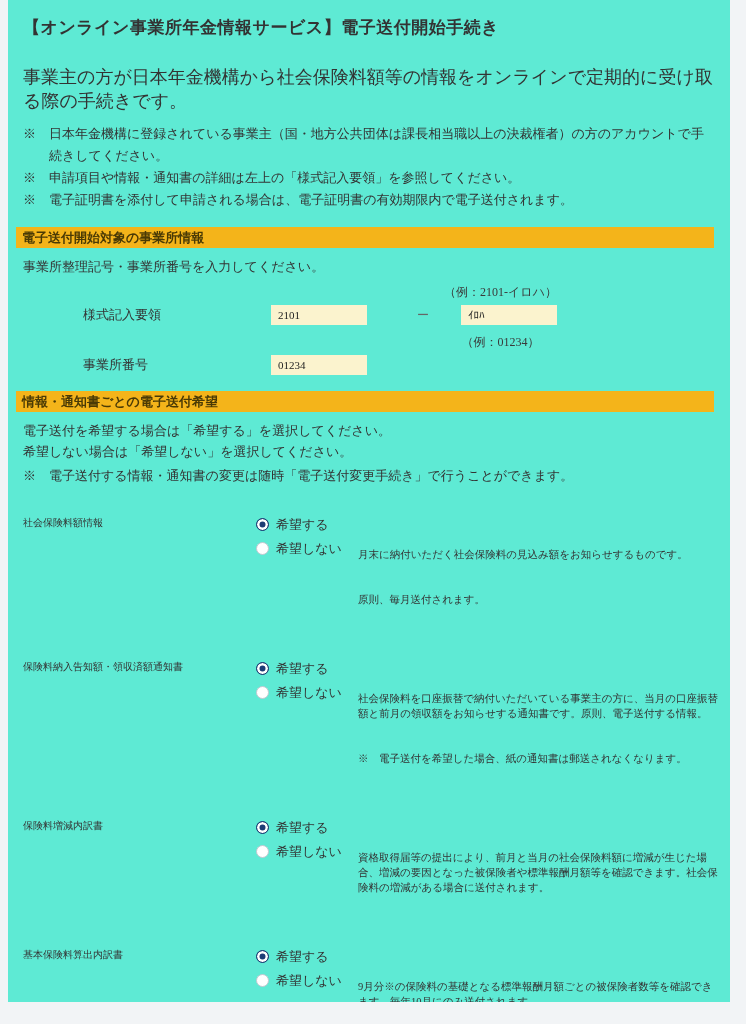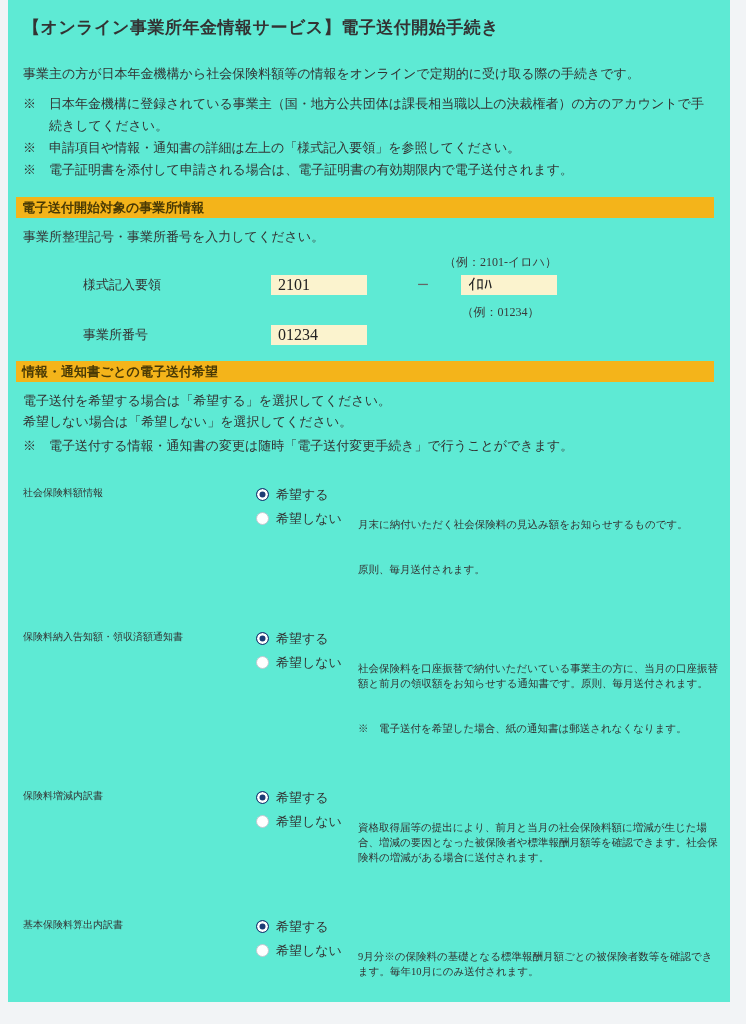--- a/index.html
+++ b/index.html
@@ -9,35 +9,35 @@
     --header_text: #4A3A05;
     --canvas: #F2F4F6;
     --text: #333333;
   }
   * { margin: 0; padding: 0; box-sizing: border-box; }
   body { font-family: "Liberation Serif", "DejaVu Serif", serif; color: var(--text); }
   .viewport { width: 746px; height: 1024px; background: var(--canvas); position: relative; overflow: hidden; }
   .card { position: absolute; left: 8px; top: 0; width: 722px; height: 1002px; background: #5eead4; overflow: hidden; }
 
   .page-title { margin: 16px 0 0 15px; font-size: 17px; font-weight: bold; letter-spacing: 0.5px; }
-  .intro { margin: 26px 15px 0 15px; font-size: 13px; }
+  .intro { margin: 26px 15px 0 15px; font-size: 18px; }
   .notes { margin: 10px 15px 0 15px; }
   .note-row { display: flex; line-height: 22px; font-size: 13px; }
   .note-marker { width: 26px; flex-shrink: 0; }
   .note-text { flex: 1; }
 
   .section-bar { margin: 16px 0 0 8px; width: 698px; height: 21px; background: var(--accent);
                  color: var(--header_text); font-size: 13px; font-weight: bold; line-height: 21px; padding-left: 6px; }
 
   .instruction { margin: 8px 0 0 15px; font-size: 13px; line-height: 21px; }
   .example { margin: 7px 0 0 263px; font-size: 12px; color: #3a3a3a; text-align: center; }
   .field-row { display: flex; align-items: center; margin-top: 4px; }
   .field-label { margin-left: 75px; width: 188px; font-size: 13px; }
   .tin { width: 96px; height: 20px; background: var(--input_bg); border: none; outline: none;
-         font-family: inherit; font-size: 16px; padding: 0 0 0 7px; color: #222; }
+         font-family: inherit; font-size: 11px; padding: 0 0 0 7px; color: #222; }
   .dash { margin-left: 50px; font-size: 12px; color: #666; }
   .dash2 { margin-left: 32px; }
 
   .items { margin-top: 28px; }
   .item { display: grid; grid-template-columns: 233px 102px 1fr; margin: 0 10px 13px 15px; align-items: start; }
   .item-label { font-size: 10px; padding-top: 1px; }
   .radio-col { display: flex; flex-direction: column; gap: 5px; }
   .radio-opt { display: flex; align-items: center; gap: 7px; cursor: pointer; font-family: Liberation Serif, serif; }
   .radio { width: 13px; height: 13px; border-radius: 50%; border: 1px solid #c2c8d0; background: #fff; flex-shrink: 0; display: inline-block; }
   .radio.checked { border-color: var(--radio); background: var(--radio); box-shadow: inset 0 0 0 2.5px #fff; }
@@ -122,21 +122,21 @@
           <label class="radio-opt">
             <span class="radio checked"></span>
             <span class="radio-label">希望する</span>
           </label>
           <label class="radio-opt">
             <span class="radio"></span>
             <span class="radio-label">希望しない</span>
           </label>
         </div>
         <div class="desc">
-          <div>社会保険料を口座振替で納付いただいている事業主の方に、当月の口座振替額と前月の領収額をお知らせする通知書です。原則、毎月送付されます。</div>
+          <div>社会保険料を口座振替で納付いただいている事業主の方に、当月の口座振替額と前月の領収額をお知らせする通知書です。原則、電子送付する情報。</div>
           <div class="hang">※　電子送付を希望した場合、紙の通知書は郵送されなくなります。</div>
         </div>
       </div>
 
       <div class="item" style="margin-top:22px;">
         <div class="item-label">保険料増減内訳書</div>
         <div class="radio-col">
           <label class="radio-opt">
             <span class="radio checked"></span>
             <span class="radio-label">希望する</span>

